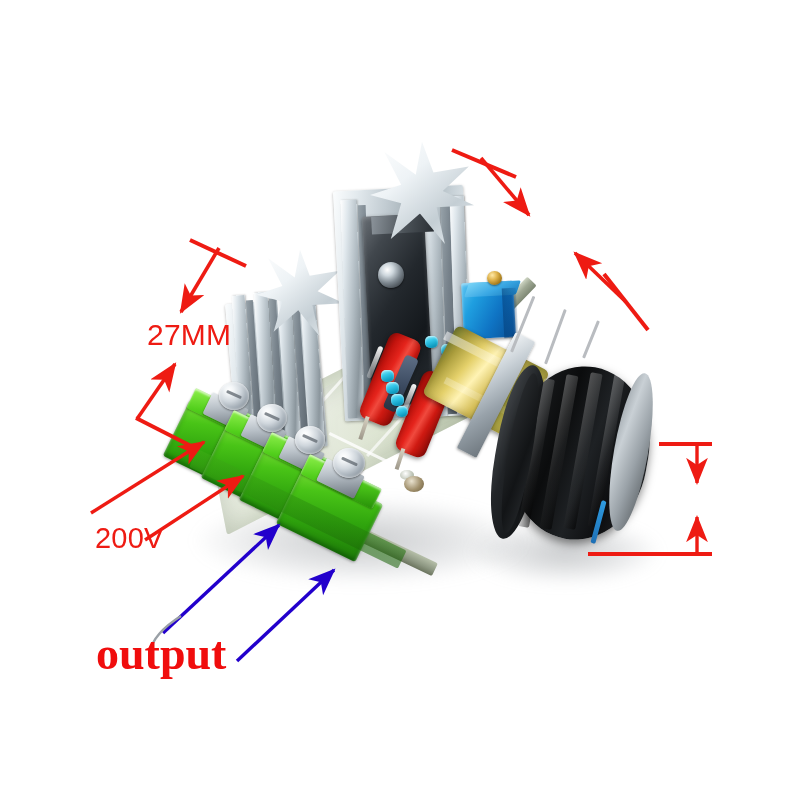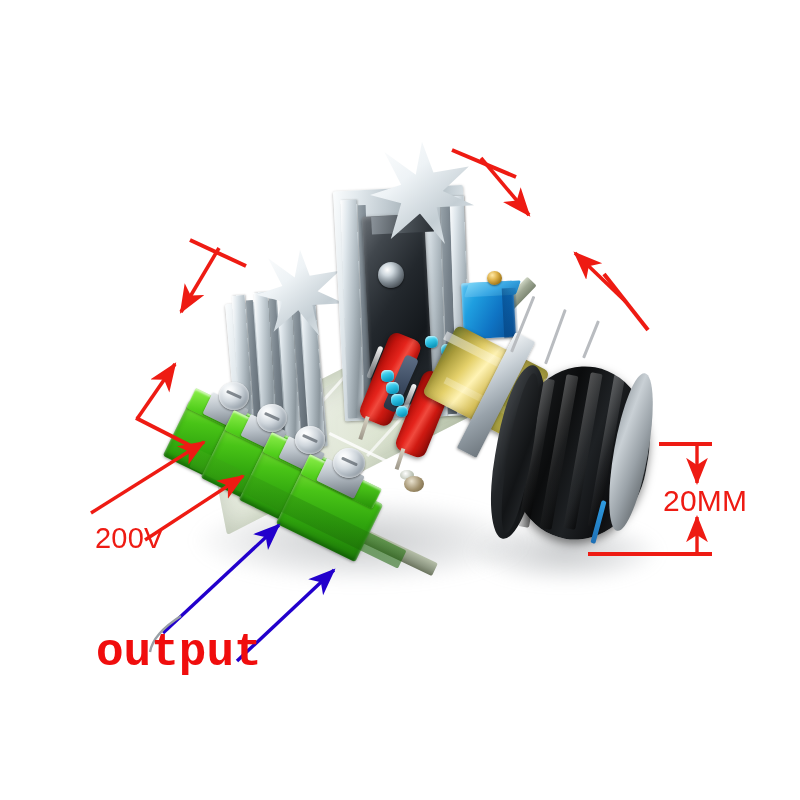--- a/index.html
+++ b/index.html
@@ -182,21 +182,21 @@
 
   
   #annot{position:absolute;left:0;top:0;width:800px;height:800px;}
   .dimtext{
     position:absolute;color:#ee1b13;font-weight:400;
     font-family:"Liberation Sans","DejaVu Sans",sans-serif;
     letter-spacing:.2px;white-space:nowrap;
   }
   .outtext{
     position:absolute;color:#f00d0d;font-weight:bold;white-space:nowrap;
-    font-family:Liberation Mono, monospace;
+    font-family:Liberation Serif, serif;
   }
 </style>
 </head>
 <body>
 
 <div id="stage">
 
   <div id="photo">
 
     <div class="shadow" style="left:195px;top:498px;width:330px;height:86px;"></div>
@@ -350,21 +350,21 @@
     </g>
 
     <g>
       <line x1="163" y1="633" x2="279" y2="525" stroke="#2200cc" stroke-width="3.4" marker-end="url(#arrBlue)"></line>
       <line x1="237" y1="661" x2="334" y2="570" stroke="#2200cc" stroke-width="3.4" marker-end="url(#arrBlue)"></line>
     </g>
 
     <path d="M150,652 C152,640 162,628 181,616" stroke="#9aa0a6" stroke-width="2.4" fill="none"></path>
   </svg>
 
-
-
-  <div class="dimtext" style="left:663px;top:484px;font-size:30px;">20MM</div>
+  <div class="dimtext" style="left:147px;top:318px;font-size:30px;">27MM</div>
+
+
 
   <div class="dimtext" style="left:95px;top:522px;font-size:29px;">200V</div>
 
   <div class="outtext" style="left:96px;top:627px;font-size:46px;">output</div>
 
 </div>
 
 </body></html>

